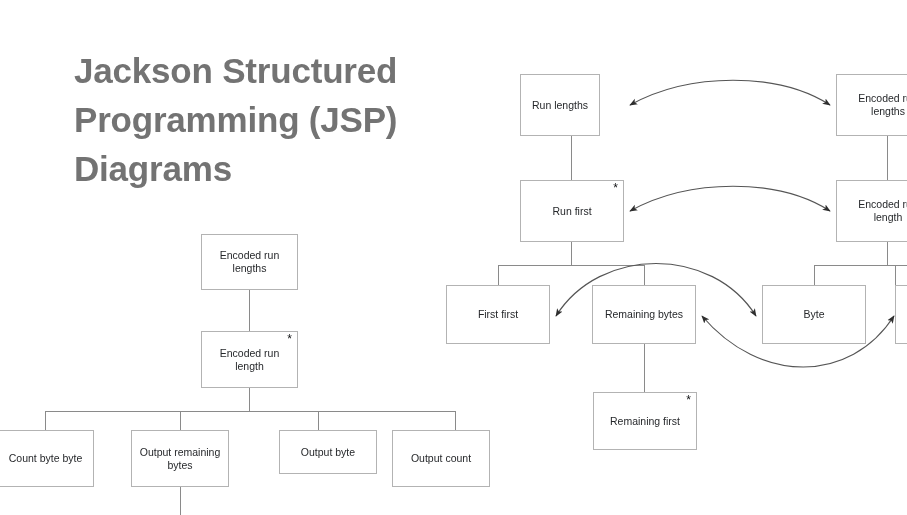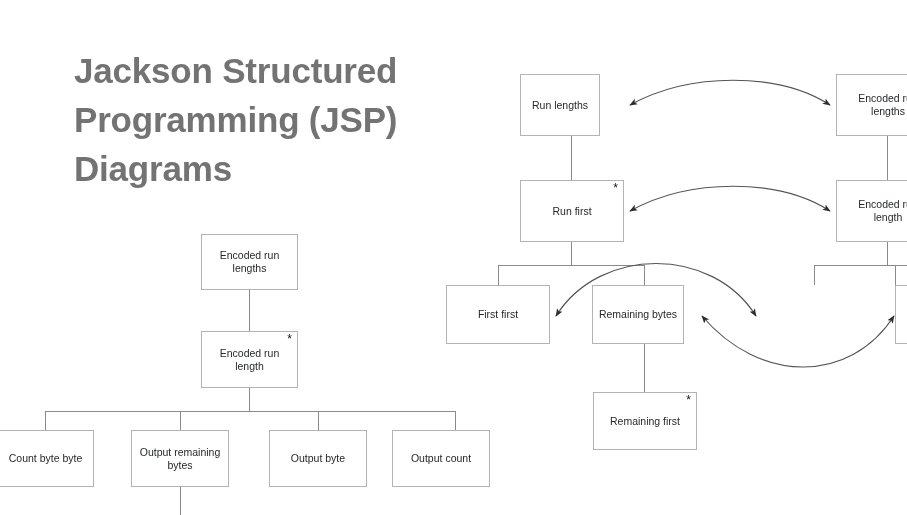--- a/index.html
+++ b/index.html
@@ -147,50 +147,53 @@
 
   <div class="node" style="left:-3px; top:430px; width:97px; height:57px;">
     <span class="node-label">Count byte byte</span>
   </div>
 
   <div class="node" style="left:131px; top:430px; width:98px; height:57px;">
     <span class="node-label">Output remaining
 bytes</span>
   </div>
 
-  <div class="node" style="left:269px; top:430px; width:98px; height:57px;">
+  <div class="node" style="left:279px; top:430px; width:98px; height:44px;">
     <span class="node-label">Output byte</span>
   </div>
 
   <div class="node" style="left:392px; top:430px; width:98px; height:57px;">
     <span class="node-label">Output count</span>
   </div>
 
   <div class="node" style="left:520px; top:74px; width:80px; height:62px;">
     <span class="node-label">Run lengths</span>
   </div>
 
   <div class="node" style="left:520px; top:180px; width:104px; height:62px;">
     <span class="iter-mark">*</span>
     <span class="node-label">Run first</span>
   </div>
 
   <div class="node" style="left:446px; top:285px; width:104px; height:59px;">
     <span class="node-label">First first</span>
   </div>
 
-  <div class="node" style="left:592px; top:285px; width:92px; height:59px;">
+  <div class="node" style="left:592px; top:285px; width:104px; height:59px;">
     <span class="node-label">Remaining bytes</span>
   </div>
 
   <div class="node" style="left:593px; top:392px; width:104px; height:58px;">
     <span class="iter-mark">*</span>
     <span class="node-label">Remaining first</span>
   </div>
 
+  <div class="node" style="left:762px; top:285px; width:104px; height:59px;">
+    <span class="node-label">Byte</span>
+  </div>
 
   <div class="node" style="left:836px; top:74px; width:104px; height:62px;">
     <span class="node-label">Encoded run
 lengths</span>
   </div>
 
   <div class="node" style="left:836px; top:180px; width:104px; height:62px;">
     <span class="node-label">Encoded run
 length</span>
   </div>

